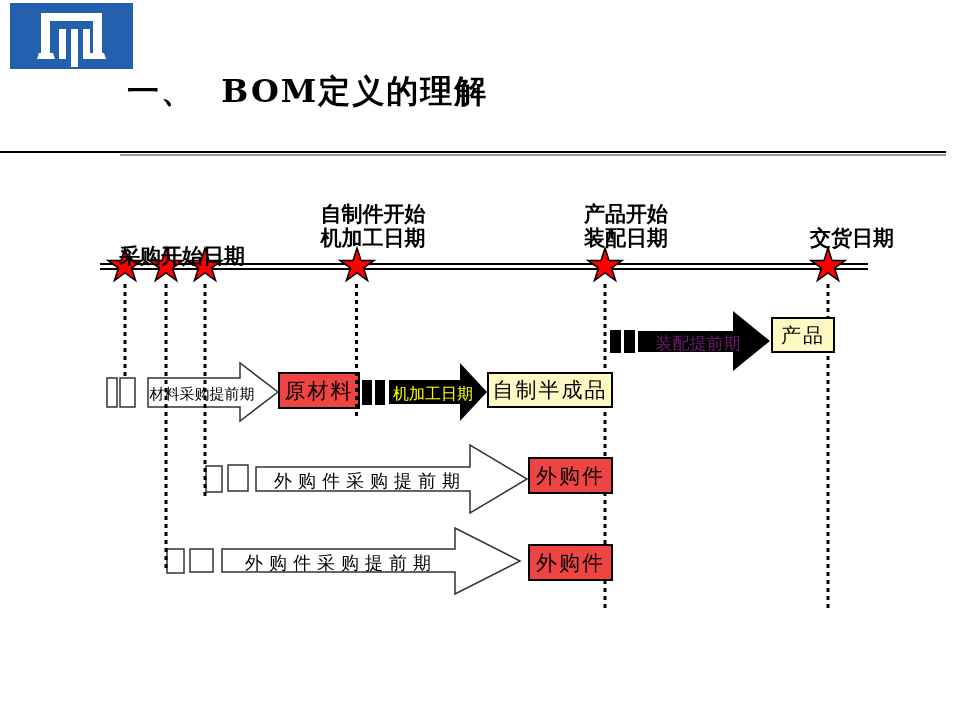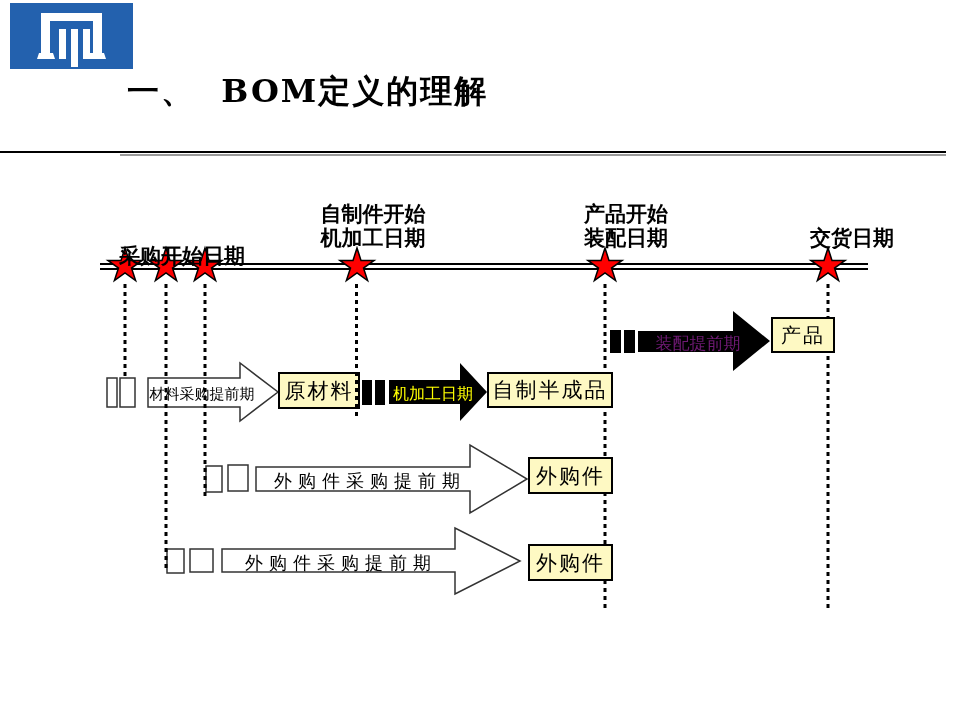--- a/index.html
+++ b/index.html
@@ -28,21 +28,21 @@
   #ml-assembly{left:574px;top:202px;width:104px;}
   #ml-delivery{left:794px;top:226px;width:116px;}
   
   #shape-layer{left:0;top:0;width:960px;height:720px;z-index:1;}
   
   .node{
     display:flex;align-items:center;justify-content:center;
     border:2px solid #000;font-size:21px;letter-spacing:2px;
     box-sizing:border-box;z-index:3;white-space:nowrap;
   }
-  .yellow{background:#fef9c3;}
+  .yellow{background:#ef4444;}
   .green{background:#fef9c3;}
   #box-product{left:771px;top:317px;width:64px;height:36px;font-size:20px;}
   #box-raw{left:278px;top:372px;width:82px;height:37px;}
   #box-semi{left:487px;top:372px;width:126px;height:36px;}
   #box-out1{left:528px;top:457px;width:85px;height:37px;}
   #box-out2{left:528px;top:544px;width:85px;height:37px;}
   
   .alabel{z-index:4;text-align:center;white-space:nowrap;}
   #al-material{left:146px;top:385px;width:112px;font-size:15px;}
   #al-machining{left:384px;top:384px;width:98px;font-size:16px;color:#FFFF00;}

